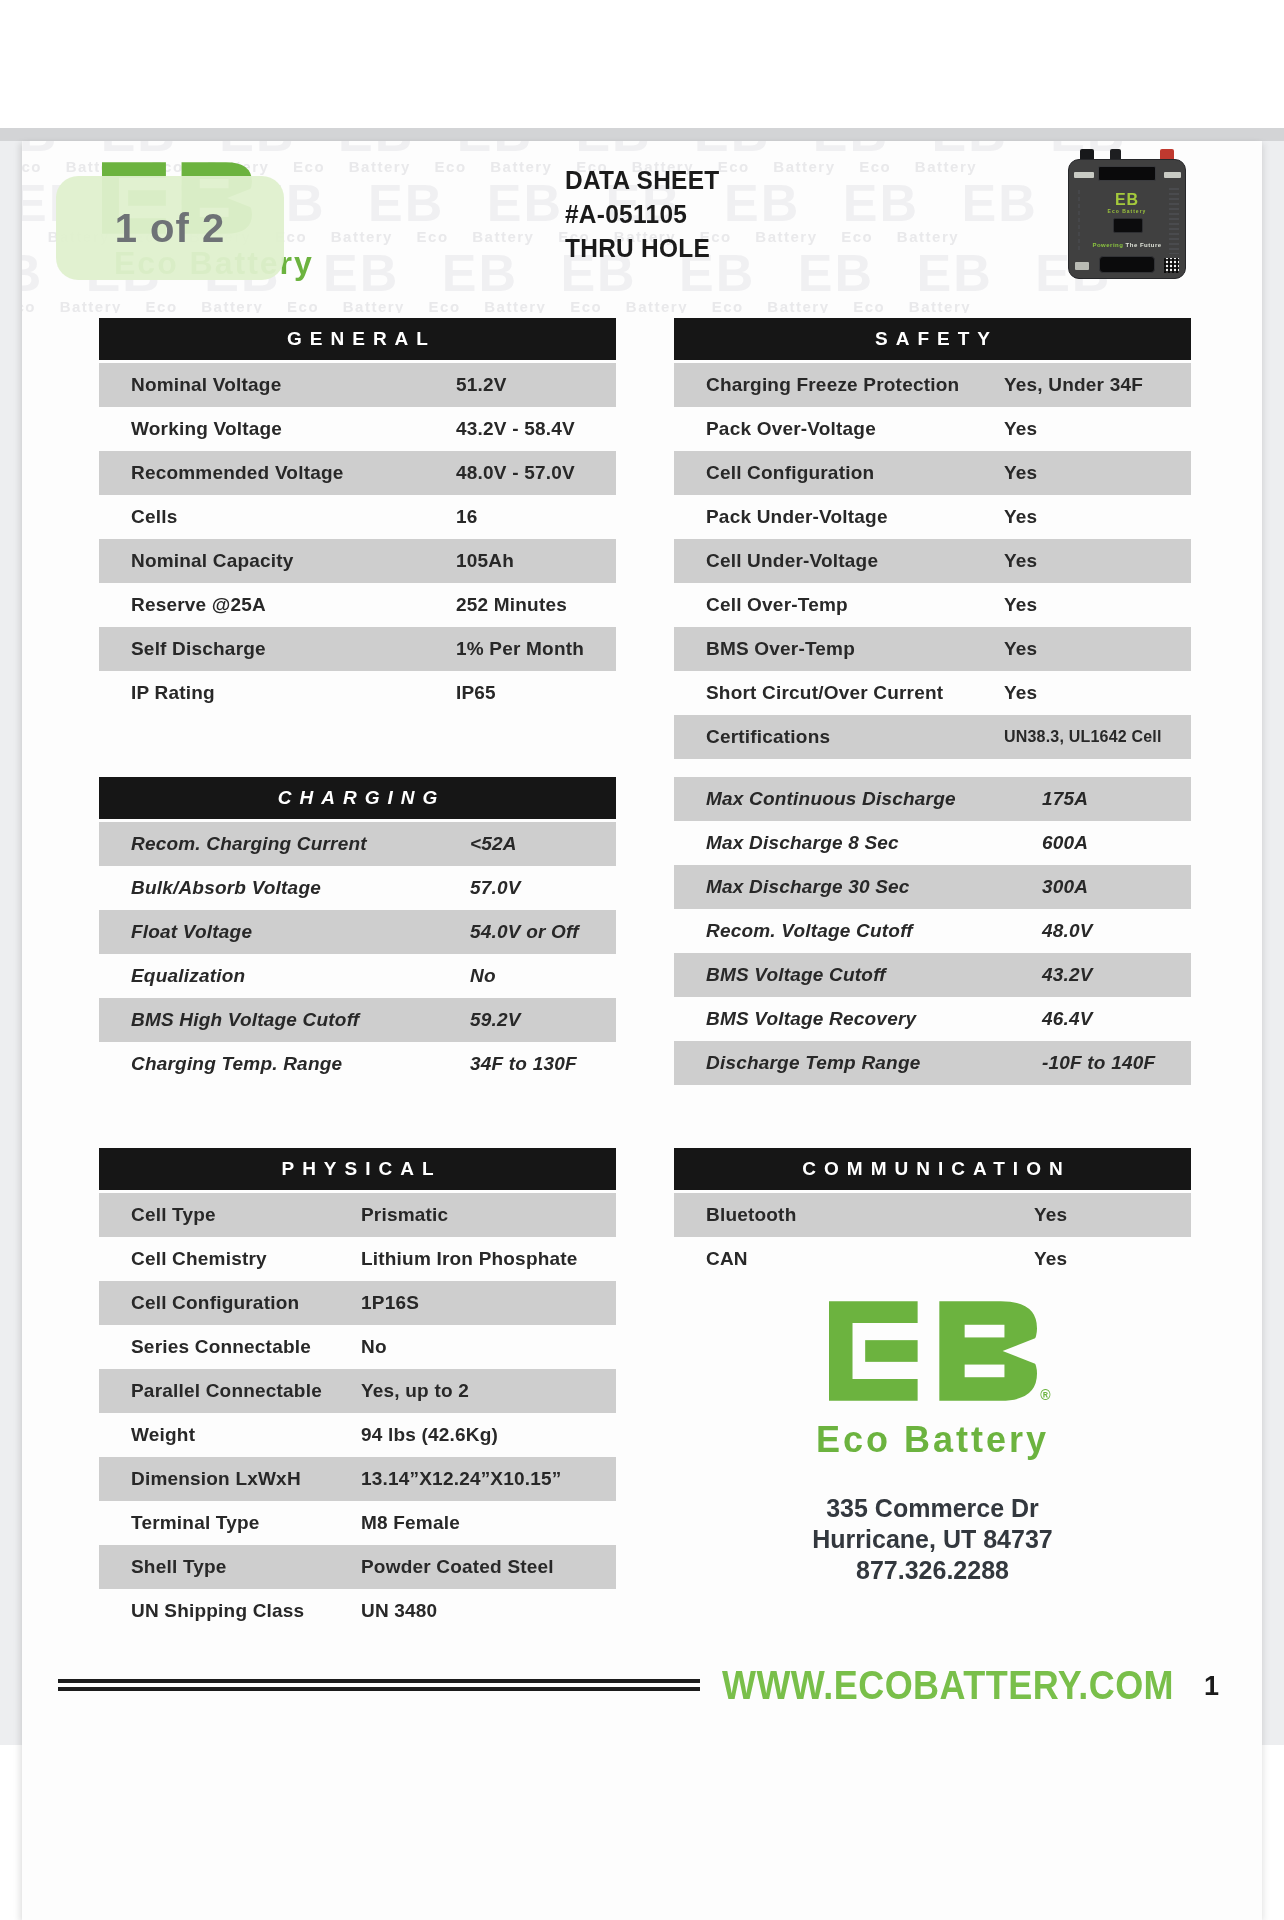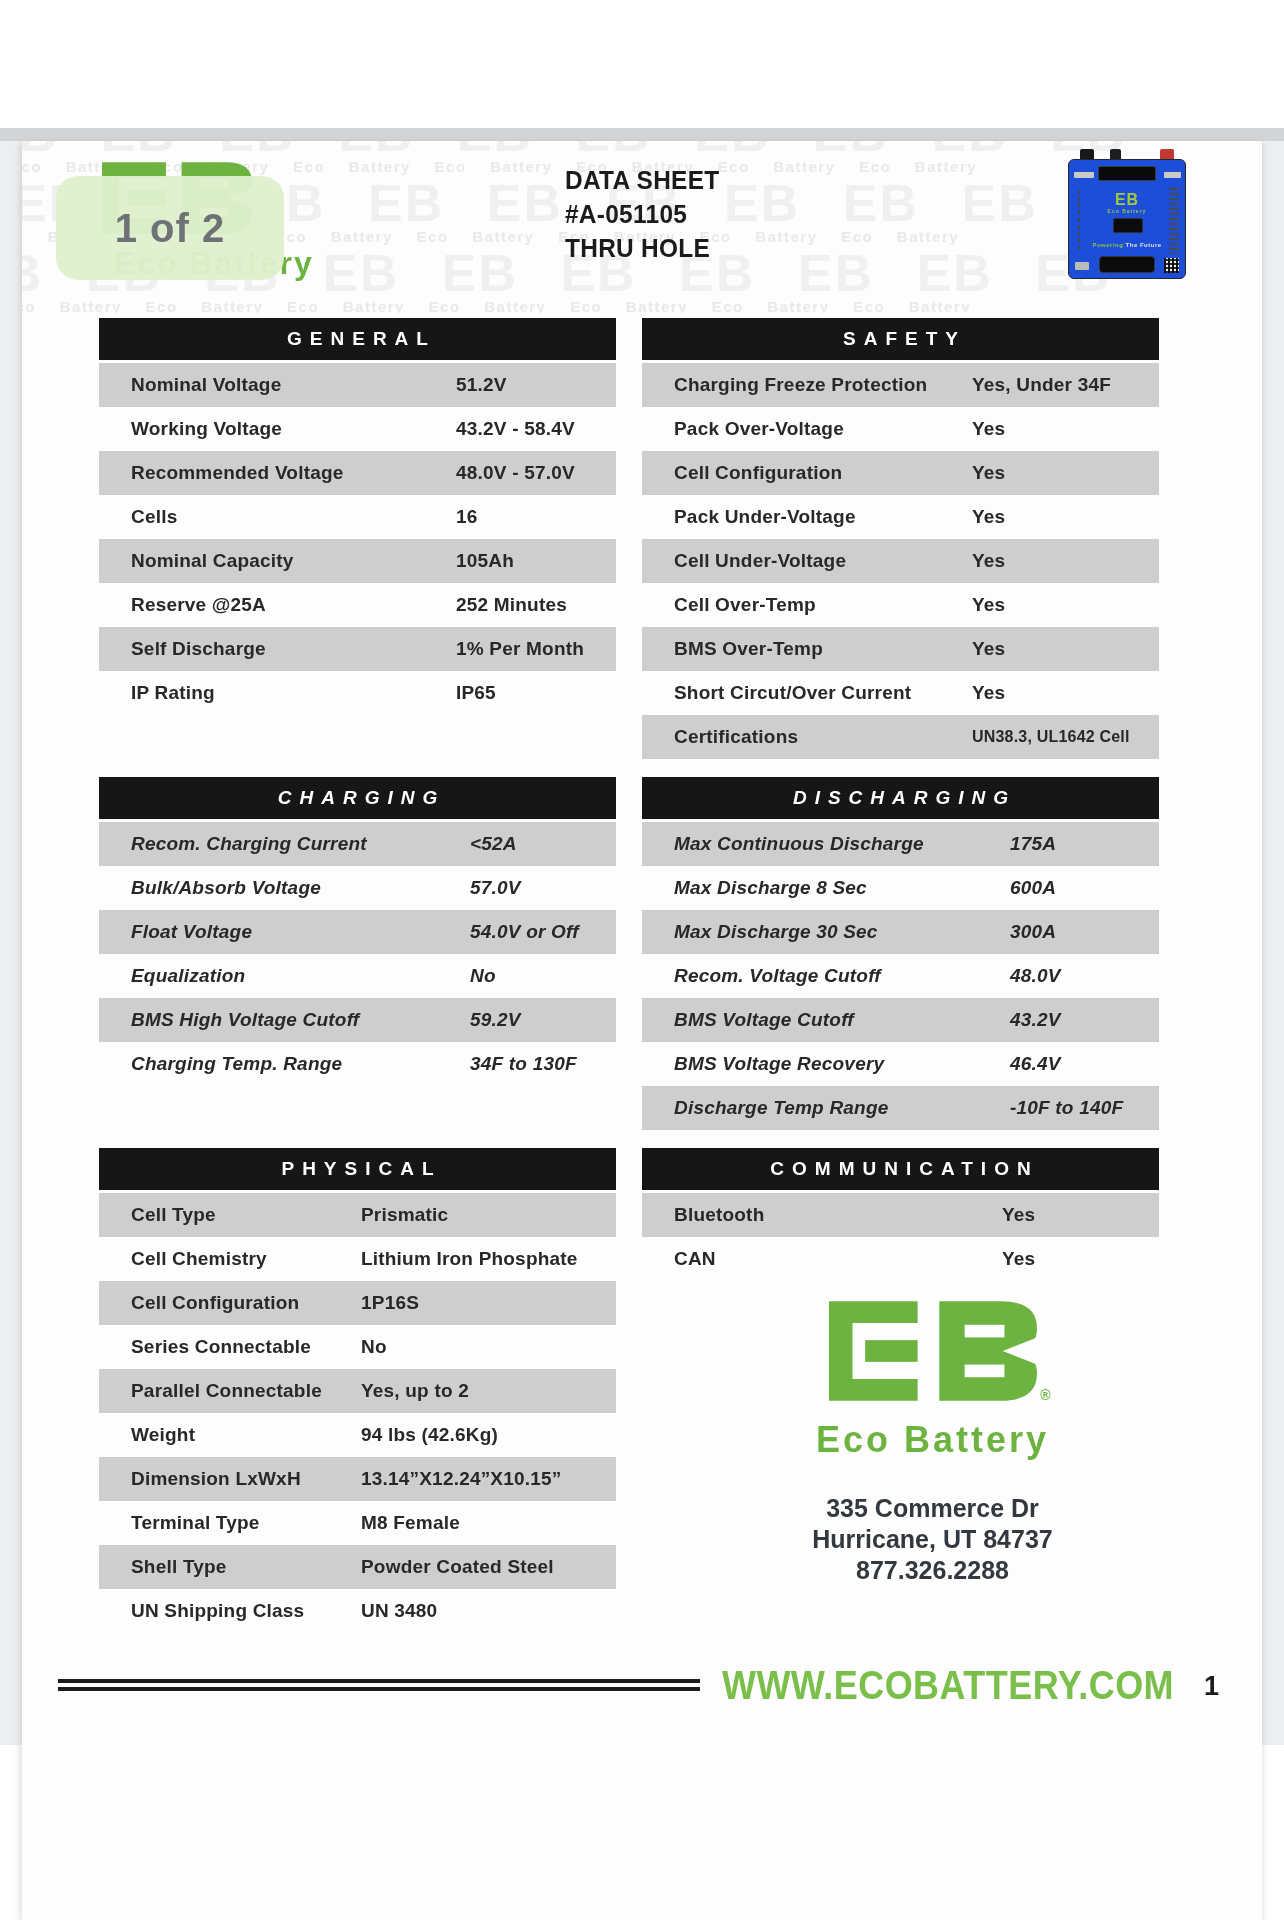--- a/index.html
+++ b/index.html
@@ -40,21 +40,21 @@
   
   .doc-title{position:absolute;left:543px;top:22px;z-index:2;color:#1b1b1b;
     font-size:26px;font-weight:bold;line-height:34px;letter-spacing:0.3px;
     transform:scaleX(0.94);transform-origin:left top;white-space:nowrap;}
   
   .battery-photo{position:absolute;left:1046px;top:6px;width:118px;height:132px;z-index:2;}
   .term{position:absolute;top:2px;height:12px;border-radius:2px;}
   .term.t1{left:12px;width:14px;background:#17181a;}
   .term.t2{left:42px;width:11px;background:#1d1e20;}
   .term.t3{left:92px;width:14px;background:#c0392f;}
-  .bat-body{position:absolute;left:0;top:12px;width:118px;height:120px;background:#1d4ed8;border-radius:6px;
+  .bat-body{position:absolute;left:0;top:12px;width:118px;height:120px;background:#404040;border-radius:11px;
     border:1px solid #26272a;box-sizing:border-box;overflow:hidden;}
   .bat-vent{position:absolute;left:29px;top:6px;width:58px;height:15px;background:#0a0a0b;border:1px solid #3a3b3e;border-radius:2px;box-sizing:border-box;}
   .bat-label{position:absolute;height:6px;background:#c9cbc4;border-radius:1px;}
   .bat-label.l1{left:5px;top:12px;width:20px;}
   .bat-label.l2{left:95px;top:12px;width:17px;}
   .bat-eb{position:absolute;left:0;top:32px;width:100%;text-align:center;
     font-size:16px;font-weight:bold;color:#a4c93c;letter-spacing:1px;line-height:15px;}
   .bat-eb-sub{position:absolute;left:0;top:48px;width:100%;text-align:center;
     font-size:5px;font-weight:bold;color:#9bc43c;letter-spacing:1px;}
   .bat-conn{position:absolute;left:44px;top:58px;width:30px;height:15px;background:#0c0c0d;border-radius:2px;border:1px solid #2e2f32;box-sizing:border-box;}
@@ -66,21 +66,21 @@
   .bat-sideline{position:absolute;left:9px;top:30px;width:2px;height:60px;
     background:repeating-linear-gradient(180deg,#46474a 0 4px,transparent 4px 7px);}
   .bat-handle{position:absolute;left:30px;top:96px;width:56px;height:17px;background:#0b0b0c;border:1px solid #323336;border-radius:4px;box-sizing:border-box;}
   .bat-qr{position:absolute;right:6px;top:98px;width:15px;height:15px;background:
     repeating-linear-gradient(0deg,rgba(10,10,10,.85) 0 2px,transparent 2px 4px),
     repeating-linear-gradient(90deg,#181818 0 2px,#f2f2f2 2px 4px);}
   .bat-dots{position:absolute;left:6px;top:102px;width:14px;height:8px;background:#b9bbb4;border-radius:1px;}
   
   .spec-table{position:absolute;width:517px;z-index:2;}
   .col-left{left:77px;}
-  .col-right{left:620px;text-align:center;}
+  .col-right{left:652px;text-align:center;}
   .band1{top:177px;}
   .band2{top:636px;font-style:italic;}
   .band3{top:1007px;}
   .t-general{--valcol:357px;}
   .t-safety{--valcol:330px;}
   .t-charging{--valcol:371px;}
   .t-discharging{--valcol:368px;}
   .t-physical{--valcol:262px;}
   .t-communication{--valcol:360px;}
   .thead{height:42px;background:#161616;color:#ffffff;display:flex;align-items:center;justify-content:center;
@@ -270,21 +270,20 @@
           <div class="tvalue">59.2V</div>
         </div>
         <div class="trow">
           <div class="tlabel">Charging Temp. Range</div>
           <div class="tvalue">34F to 130F</div>
         </div>
       </div>
   </section>
 
   <section class="spec-table t-discharging col-right band2">
-    <div class="thead">DISCHARGING</div>
     <div>
         <div class="trow">
           <div class="tlabel">Max Continuous Discharge</div>
           <div class="tvalue">175A</div>
         </div>
         <div class="trow">
           <div class="tlabel">Max Discharge 8 Sec</div>
           <div class="tvalue">600A</div>
         </div>
         <div class="trow">

